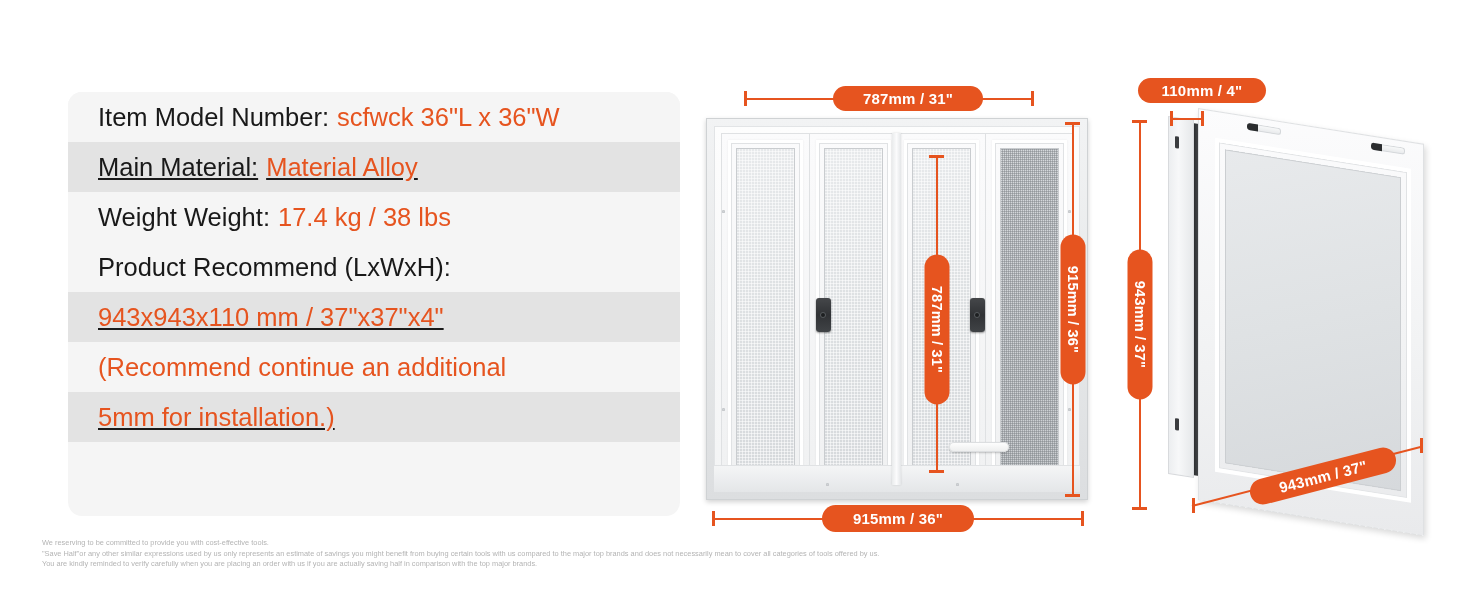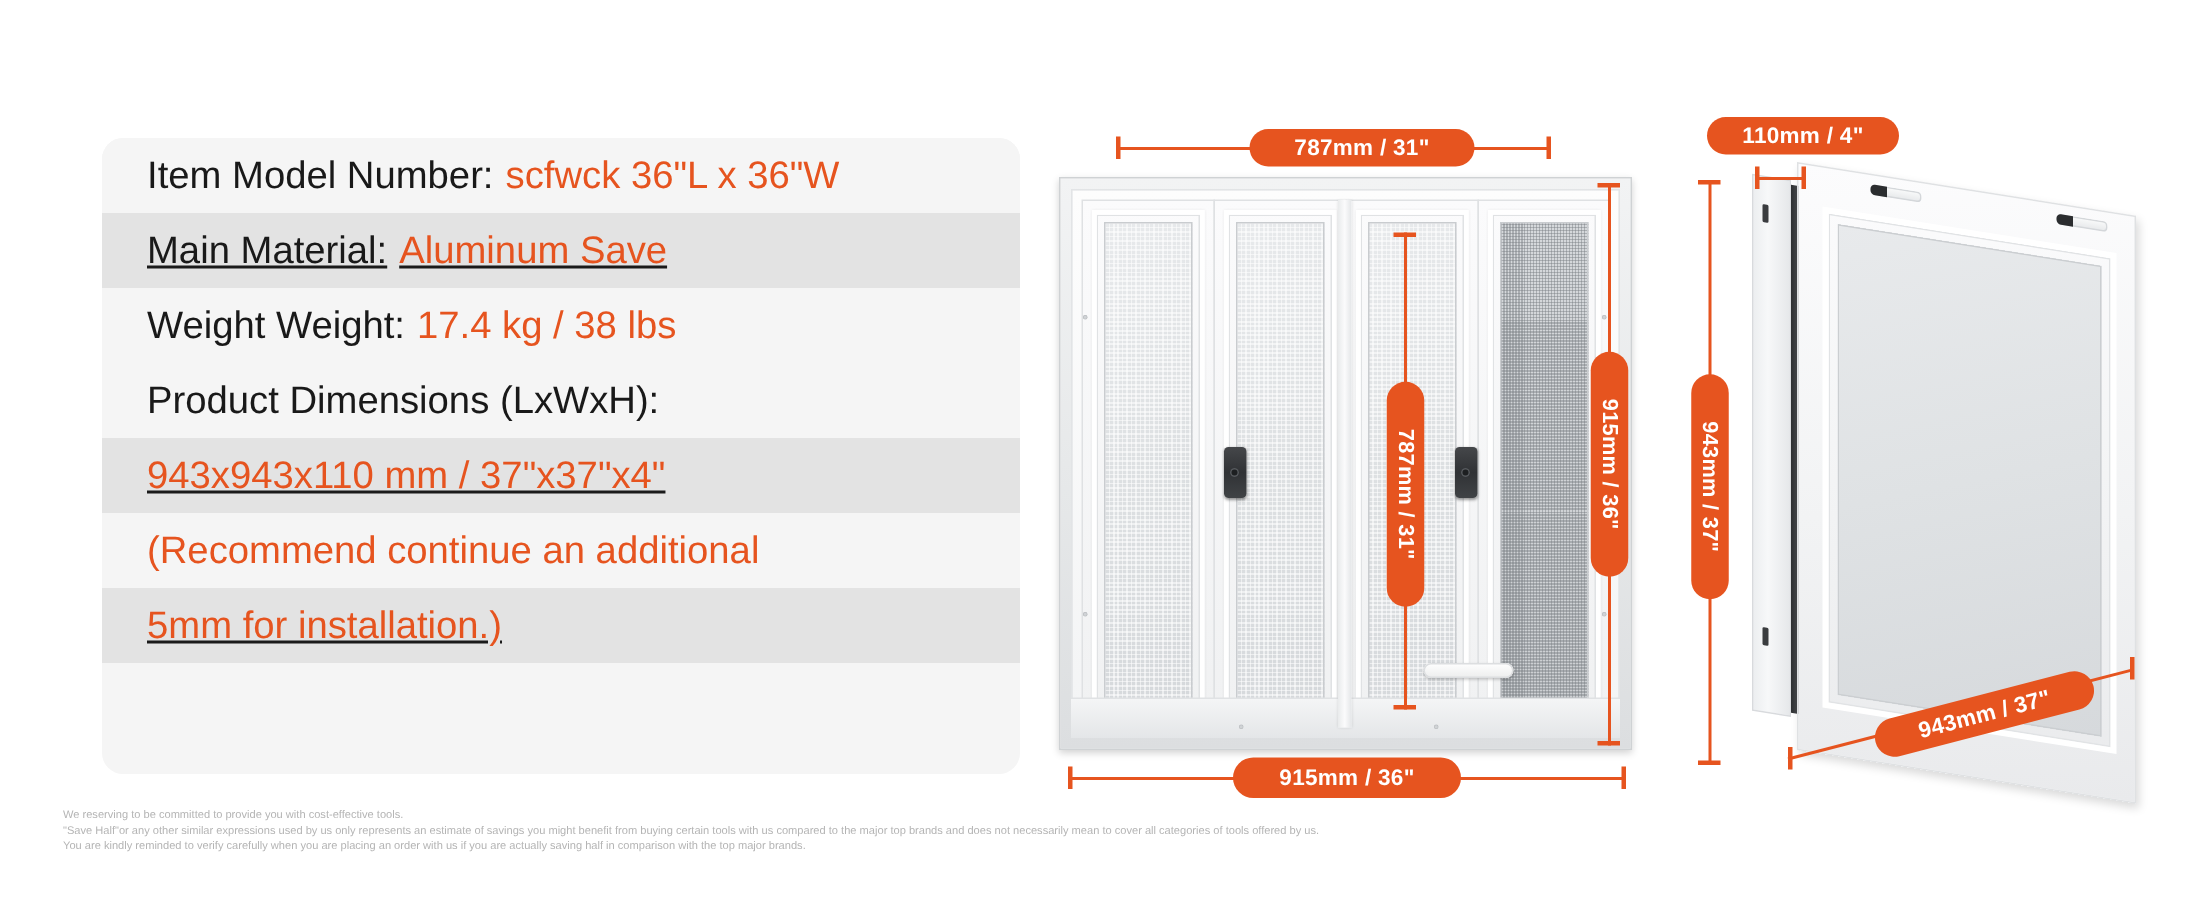--- a/index.html
+++ b/index.html
@@ -176,28 +176,28 @@
 </head>
 <body>
 
 <div id="spec-card">
   <div class="spec-row plain">
     <span class="spec-label">Item Model Number:</span>
     <span class="spec-value">scfwck 36"L x 36"W</span>
   </div>
   <div class="spec-row alt">
     <span class="spec-label">Main Material:</span>
-    <span class="spec-value">Aluminum Save</span>
+    <span class="spec-value">Material Alloy</span>
   </div>
   <div class="spec-row plain">
     <span class="spec-label">Weight Weight:</span>
     <span class="spec-value">17.4 kg / 38 lbs</span>
   </div>
   <div class="spec-row plain">
-    <span class="spec-label">Product Dimensions (LxWxH):</span>
+    <span class="spec-label">Product Recommend (LxWxH):</span>
   </div>
   <div class="spec-row alt">
     <span class="spec-value solo">943x943x110 mm / 37"x37"x4"</span>
   </div>
   <div class="spec-row plain">
     <span class="spec-value solo">(Recommend continue an additional</span>
   </div>
   <div class="spec-row alt">
     <span class="spec-value solo">5mm for installation.)</span>
   </div>

